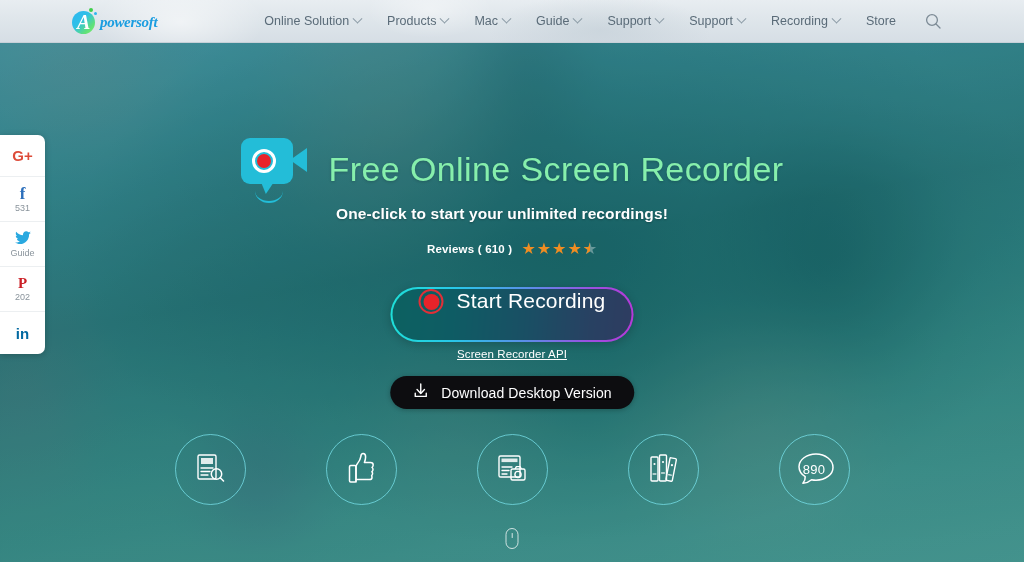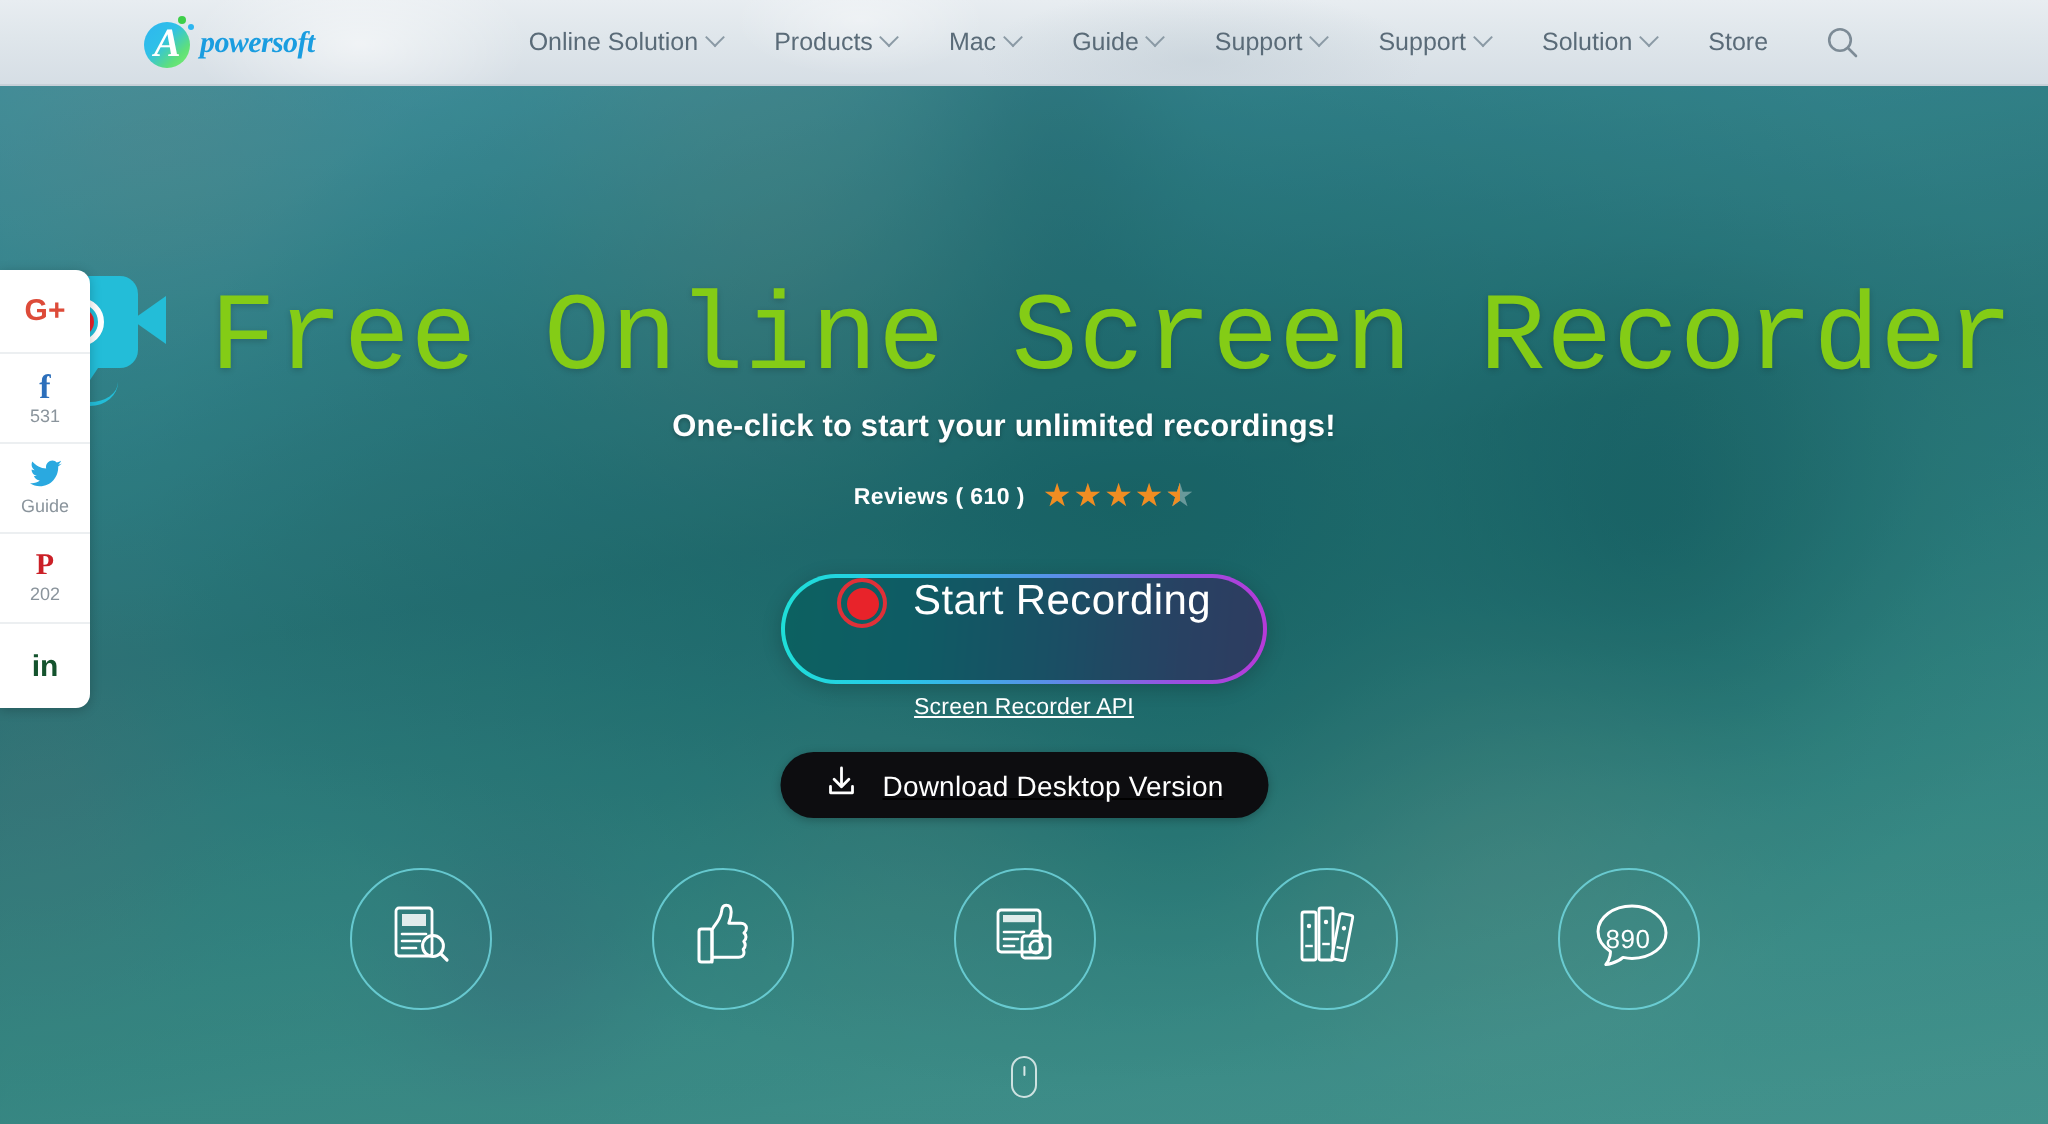--- a/index.html
+++ b/index.html
@@ -103,21 +103,21 @@
   }
   .soc:last-child { border-bottom:none; }
   .soc-icon { font-weight:bold; line-height:1; }
   .soc-count { font-size:9px; color:#8a949c; margin-top:2px; line-height:1; }
   .soc.gplus { height:42px; }
   .soc.gplus .soc-icon { color:#dd4b39; font-size:15px; }
   .soc.fb .soc-icon { color:#2c6fbb; font-size:17px; font-family:"Liberation Serif",serif; }
   .soc.tw .soc-icon { color:#2aa9e0; font-size:15px; }
   .soc.pin .soc-icon { color:#cb2027; font-size:15px; font-family:"Liberation Serif",serif; }
   .soc.li { height:42px; }
-  .soc.li .soc-icon { color:#14532d; font-size:15px; }
+  .soc.li .soc-icon { color:#0369a1; font-size:15px; }
 
   
   #hero-content {
     position:absolute; left:0; top:0; width:1024px; height:562px; z-index:10;
   }
   #title-row {
     position:absolute; left:0; top:136px; width:1024px;
     display:flex; align-items:center; justify-content:center; gap:16px;
   }
   
@@ -142,22 +142,22 @@
   .cam-tail {
     position:absolute; left:20px; top:45px; width:14px; height:13px;
     background:#23bdd8; clip-path:polygon(0 0, 100% 0, 38% 100%);
   }
   .cam-smile {
     position:absolute; left:14px; top:55px; width:28px; height:12px;
     border-top:2.5px solid #23bdd8; border-radius:50%/100% 100% 0 0;
     transform:rotate(180deg);
   }
   #hero-title {
-    font-size:55px; color:#84cc16; font-weight:300; letter-spacing:.4px;
-    white-space:nowrap; text-shadow:0 1px 3px rgba(0,0,0,.18);font-family:Liberation Mono, monospace;
+    font-size:34px; color:#86efac; font-weight:300; letter-spacing:.4px;
+    white-space:nowrap; text-shadow:0 1px 3px rgba(0,0,0,.18);
   }
 
   #hero-sub {
     position:absolute; left:0; top:205px; width:1004px; text-align:center;
     font-size:15.5px; color:#ffffff; font-weight:bold; letter-spacing:.1px;
     text-shadow:0 1px 2px rgba(0,0,0,.25);
   }
 
   #reviews {
     position:absolute; left:0; top:241px; width:1024px;
@@ -273,21 +273,21 @@
     </div>
     <div class="nav-item">
       <span>Support</span>
       <i class="caret"></i>
     </div>
     <div class="nav-item">
       <span>Support</span>
       <i class="caret"></i>
     </div>
     <div class="nav-item">
-      <span>Solution</span>
+      <span>Recording</span>
       <i class="caret"></i>
     </div>
     <div class="nav-item">
       <span>Store</span>
     </div>
   </nav>
 
   <div id="search-btn">
     <svg width="17" height="17" viewBox="0 0 17 17">
       <circle cx="7" cy="7" r="5.4" fill="none" stroke="#7d8b96" stroke-width="1.3"></circle>

